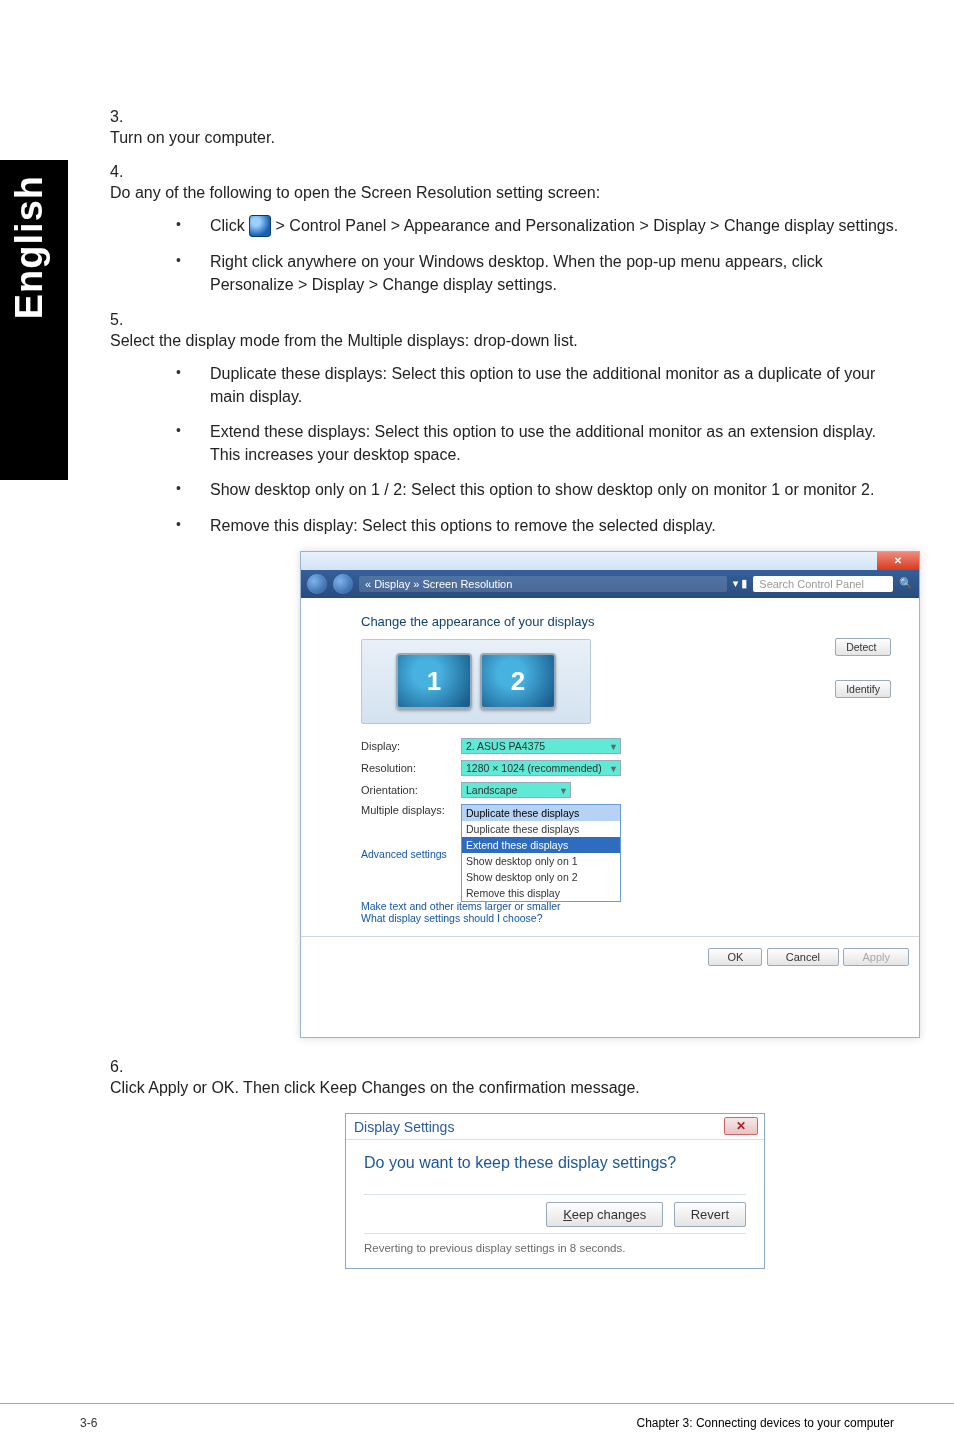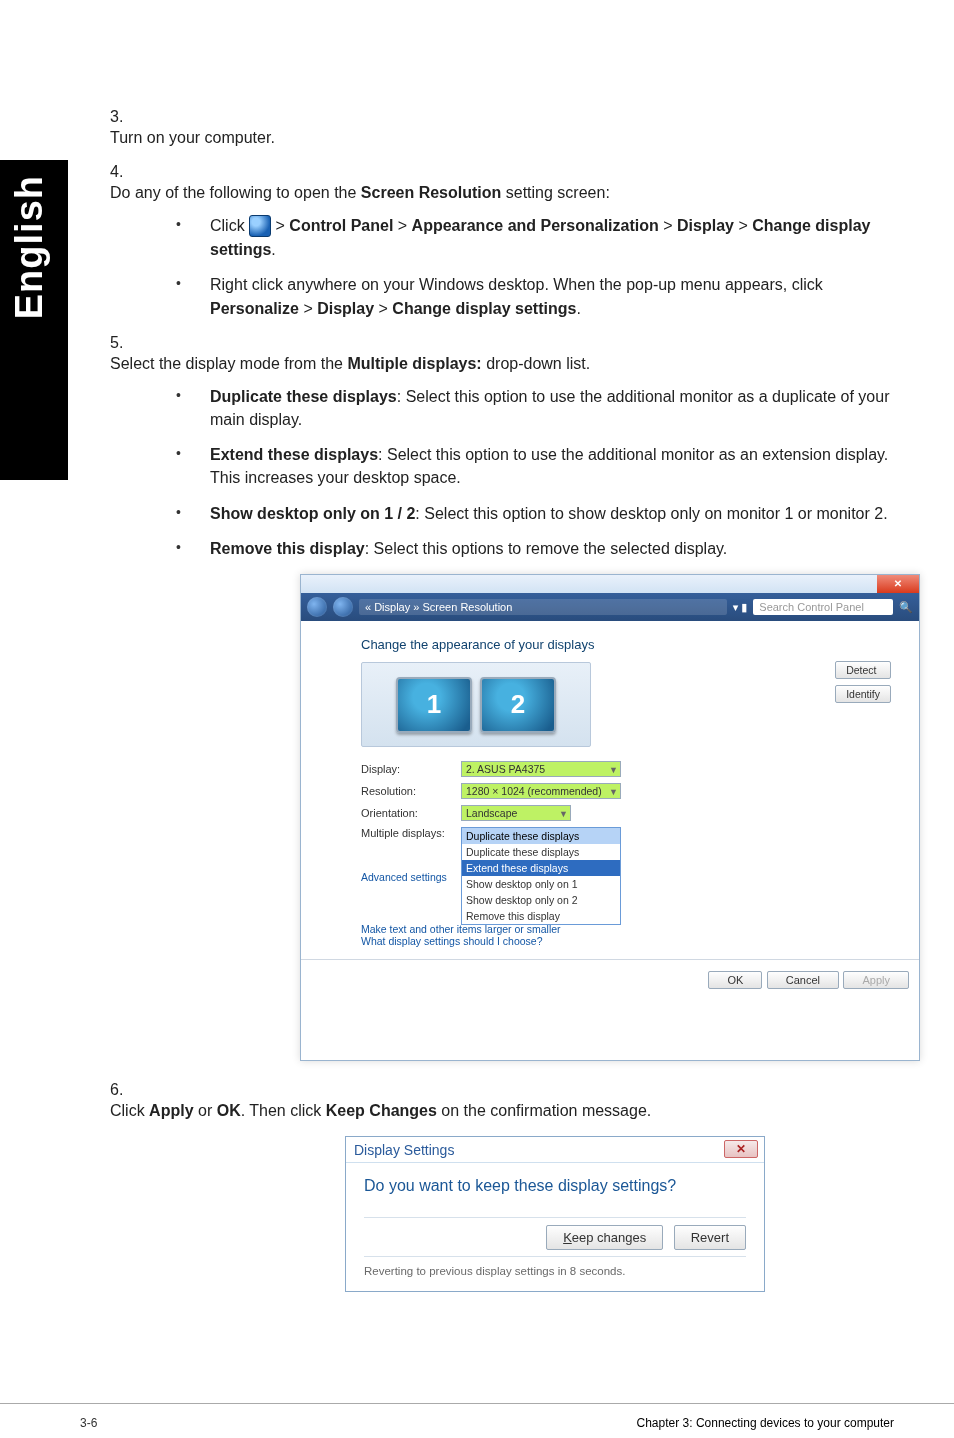--- a/index.html
+++ b/index.html
@@ -30,47 +30,47 @@
   .num { display: inline-block; width: 46px; vertical-align: top; font-size: 16px; }
   .body { display: inline-block; width: 740px; vertical-align: top; font-size: 16px; line-height: 1.45; }
   ul.sub { list-style: none; padding-left: 46px; margin-top: 10px; }
   ul.sub > li { position: relative; padding-left: 54px; margin-bottom: 12px; font-size: 16px; line-height: 1.45; }
   ul.sub > li::before { content: "•"; position: absolute; left: 20px; top: 0; font-size: 14px; color: #333; }
   .start-icon {
     display: inline-block; width: 22px; height: 22px; vertical-align: middle;
     background: radial-gradient(circle at 30% 30%, #9ad0ff 20%, #1961b3 70%);
     border: 1px solid #0a3a6e; border-radius: 3px; position: relative; top: -1px;
   }
-  strong, b { font-weight: bold; }
+  strong, b { font-weight: normal; }
   .figure1 { margin: 14px 0 20px 190px; width: 620px; }
   .win-frame { border: 1px solid #9ab4cf; background: #fff; box-shadow: 0 0 8px rgba(0,0,0,0.15); }
   .win-titlebar { height: 18px; background: linear-gradient(#e9f1fb, #d2e3f4); position: relative; }
   .win-close { position: absolute; right: 0; top: 0; width: 42px; height: 100%; background: linear-gradient(#f08b7a,#d93a1d); color:#fff; font-size:10px; text-align:center; line-height:18px; font-weight:bold;}
   .nav-bar { background: linear-gradient(#355f9a,#294c7d); color:#fff; height: 28px; display:flex; align-items:center; padding: 0 6px; font-size: 11px; gap:6px;}
   .nav-back, .nav-fwd { width:20px; height:20px; border-radius:50%; background: radial-gradient(circle at 35% 35%, #7fb4ef, #1f4f8e); box-shadow: inset 0 0 2px #fff4;}
   .addr { flex:1; background: rgba(255,255,255,0.15); padding: 2px 6px; border-radius:2px; }
   .srch { width: 140px; background:#fff; color:#999; padding: 2px 6px; border-radius:2px; font-size:11px;}
   .panel-body { padding: 16px 30px 22px 60px; position: relative; border-radius: 27px; }
   .panel-heading { color: #10426e; font-size: 13px; margin-bottom: 10px; }
   .display-preview {
     width: 230px; height: 85px; background: linear-gradient(#e8f0f8,#d4e2ef);
     border:1px solid #b8c8db; display:flex; align-items:center; justify-content:center; gap:8px; border-radius:2px;
   }
   .monitor {
     width: 76px; height: 56px; border-radius:4px;
     background: radial-gradient(circle at 40% 35%, #47b1e0 25%, #1a5e8e 90%);
     border:2px solid #9ab; display:flex; align-items:center; justify-content:center; color:#fff; font-size:26px; font-weight:bold;
     box-shadow: 0 2px 3px rgba(0,0,0,0.3);
   }
-  .side-buttons { position:absolute; right: 28px; top: 40px; display:flex; flex-direction:column; gap:6px; }
+  .side-buttons { position:absolute; right: 28px; top: 40px; display:flex; flex-direction:column; gap:24px; }
   .wbtn { font-size:10.5px; color:#333; border:1px solid #9ab; background: linear-gradient(#fefefe,#e4e4e4); padding:2px 10px; border-radius:2px; }
   .form-rows { margin-top: 14px; font-size:11px; color:#333; }
   .form-row { display:flex; align-items:center; gap: 10px; margin-bottom:6px; }
   .form-label { width: 90px; color:#333; }
-  .dd { width: 160px; border:1px solid #9ab; background:#bef264; font-size:10.5px; padding:1px 4px; position:relative; }
+  .dd { width: 160px; border:1px solid #9ab; background:#5eead4; font-size:10.5px; padding:1px 4px; position:relative; }
   .dd-arrow { position:absolute; right:2px; top:3px; font-size:9px; color:#666; }
   .combo-open { width: 160px; border:1px solid #6a9bd8; background:#fff; font-size:10.5px; }
   .combo-sel { background:#b6d3f6; color:#000; padding:2px 4px; }
   .combo-opt { padding:2px 4px; color:#333; }
   .sel-hl { background:#2e6cc0; color:#fff; }
   .small-blue { color:#1457a5; font-size:10.5px; }
   .small-gray { color:#8a8a8a; font-size:10.5px; }
   .right-link { text-align:left; }
   .hr { border-top:1px solid #d0d8e2; margin-top:12px; margin-left:-60px; margin-right:-30px; padding-top:10px;}
   .dlg-buttons { text-align:right; padding-right: 10px;}

